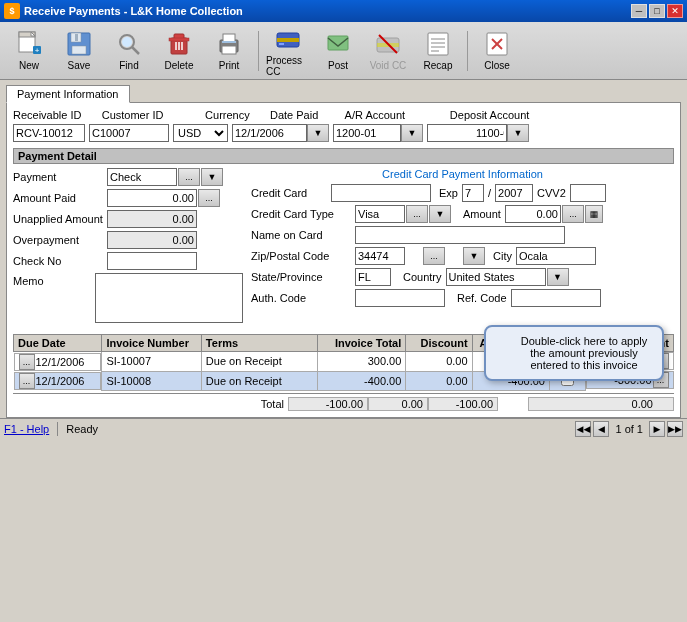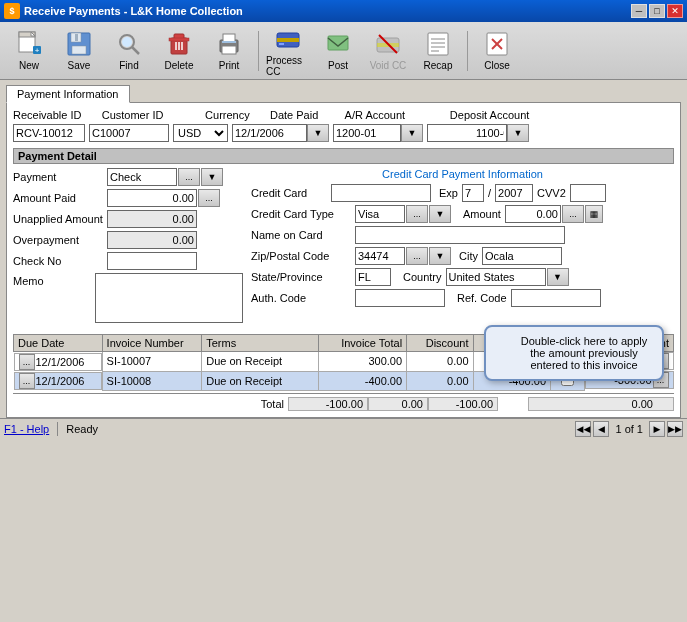--- a/index.html
+++ b/index.html
@@ -115,21 +115,21 @@
     .left-panel { width: 230px; flex-shrink: 0; }
     .right-panel { flex: 1; }
 
     
     .cc-header { text-align: center; color: #0066cc; font-size: 11px; margin-bottom: 4px; }
 
     
     .data-table { width: 100%; border-collapse: collapse; font-size: 11px; }
     .data-table th {
       background: #d4d0c8; border: 1px solid #888; padding: 2px 4px;
-      text-align: left; font-weight: normal;
+      text-align: left; font-weight: bold;
     }
     .data-table td {
       border: 1px solid #aaa; padding: 1px 4px; height: 18px;
     }
     .data-table tr.selected td { background: #c8d8f0; }
     .data-table td.number { text-align: right; }
 
     
     input[type=checkbox] { width: 13px; height: 13px; }
 
@@ -429,21 +429,21 @@
         </div>
 
         <div class="form-row">
           <span class="field-label" style="width:100px;">Name on Card</span>
           <input class="field-input" style="width: 210px;" value="">
         </div>
 
 
         <div class="form-row">
           <span class="field-label" style="width:100px;">Zip/Postal Code</span>
-          <div style="display:flex;align-items:center;gap:1px;">
+          <div style="display:flex;align-items:center;gap:18px;">
             <input class="field-input" style="width: 50px;" value="34474">
             <div class="browse-btn">...</div>
             <div class="browse-btn">▼</div>
           </div>
           <span class="field-label" style="margin-left:4px;">City</span>
           <input class="field-input" style="width: 80px;" value="Ocala">
         </div>
 
         <div class="form-row">
           <span class="field-label" style="width:100px;">State/Province</span>

